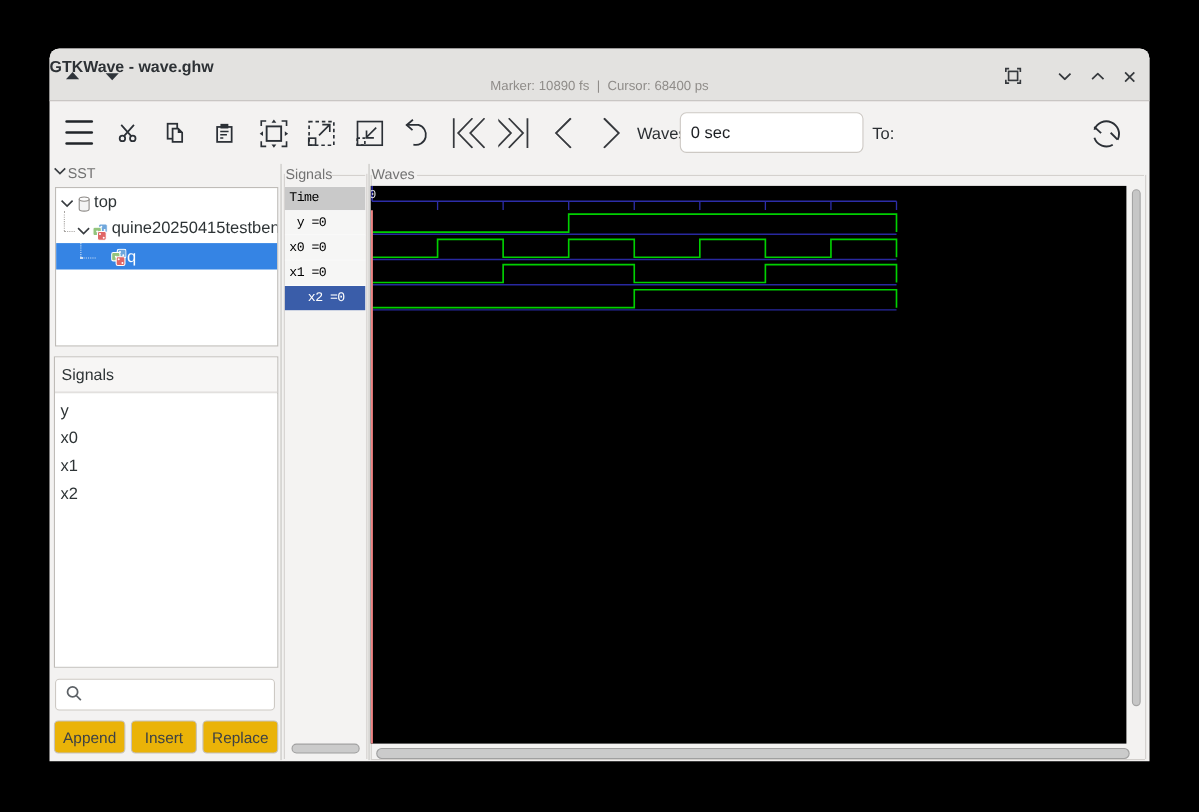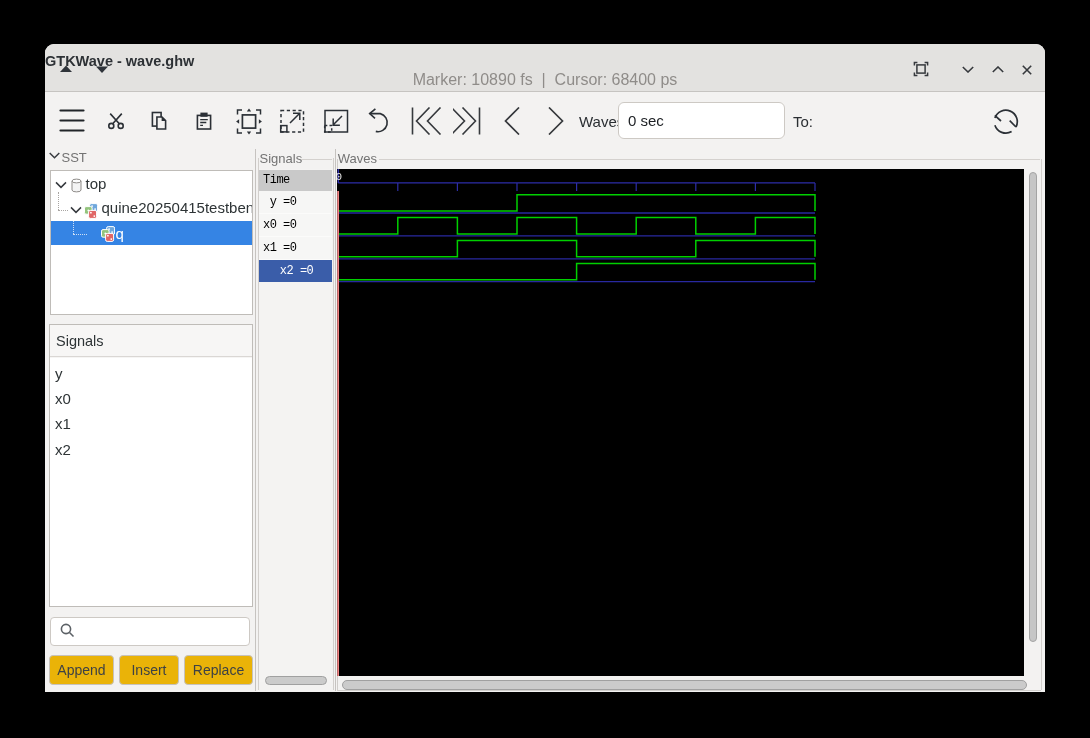--- a/index.html
+++ b/index.html
@@ -7,21 +7,21 @@
   #page { position:relative; width:1090px; height:738px; background:#000; overflow:hidden; }
   #win { position:absolute; left:45px; top:44px; width:1000px; height:648px;
          background:#f3f2f1; border-radius:9px 9px 0 0; overflow:hidden; }
   .abs { position:absolute; }
   
   #titlebar { position:absolute; left:0; top:0; width:1000px; height:48px;
               background:#e3e2e0; border-bottom:1px solid #c6c4c1; }
   #title { position:absolute; left:0; top:9px; width:1000px; 
            font-size:14.5px; font-weight:bold; color:#2d3135; }
   #subtitle { position:absolute; left:0; top:27px; width:1000px; text-align:center;
-              font-size:16px; color:#8f8c89; }
+              font-size:12px; color:#8f8c89; }
   
   .entry { position:absolute; background:#fff; border:1px solid #cdc9c4; border-radius:6px;
            font-size:15px; color:#1c1f23; }
   .lbl { position:absolute; font-size:15px; color:#2a2e32; }
   
   .panelbox { position:absolute; background:#fff; border:1px solid #bfbcb8; }
   .framelabel { position:absolute; font-size:13px; color:#737373; }
   .frameline { position:absolute; background:#d4d1ce; height:1px; }
   .vline { position:absolute; width:1px; }
   .btn { position:absolute; height:30px; background:#eab308; border:1px solid #c6c2bd;

